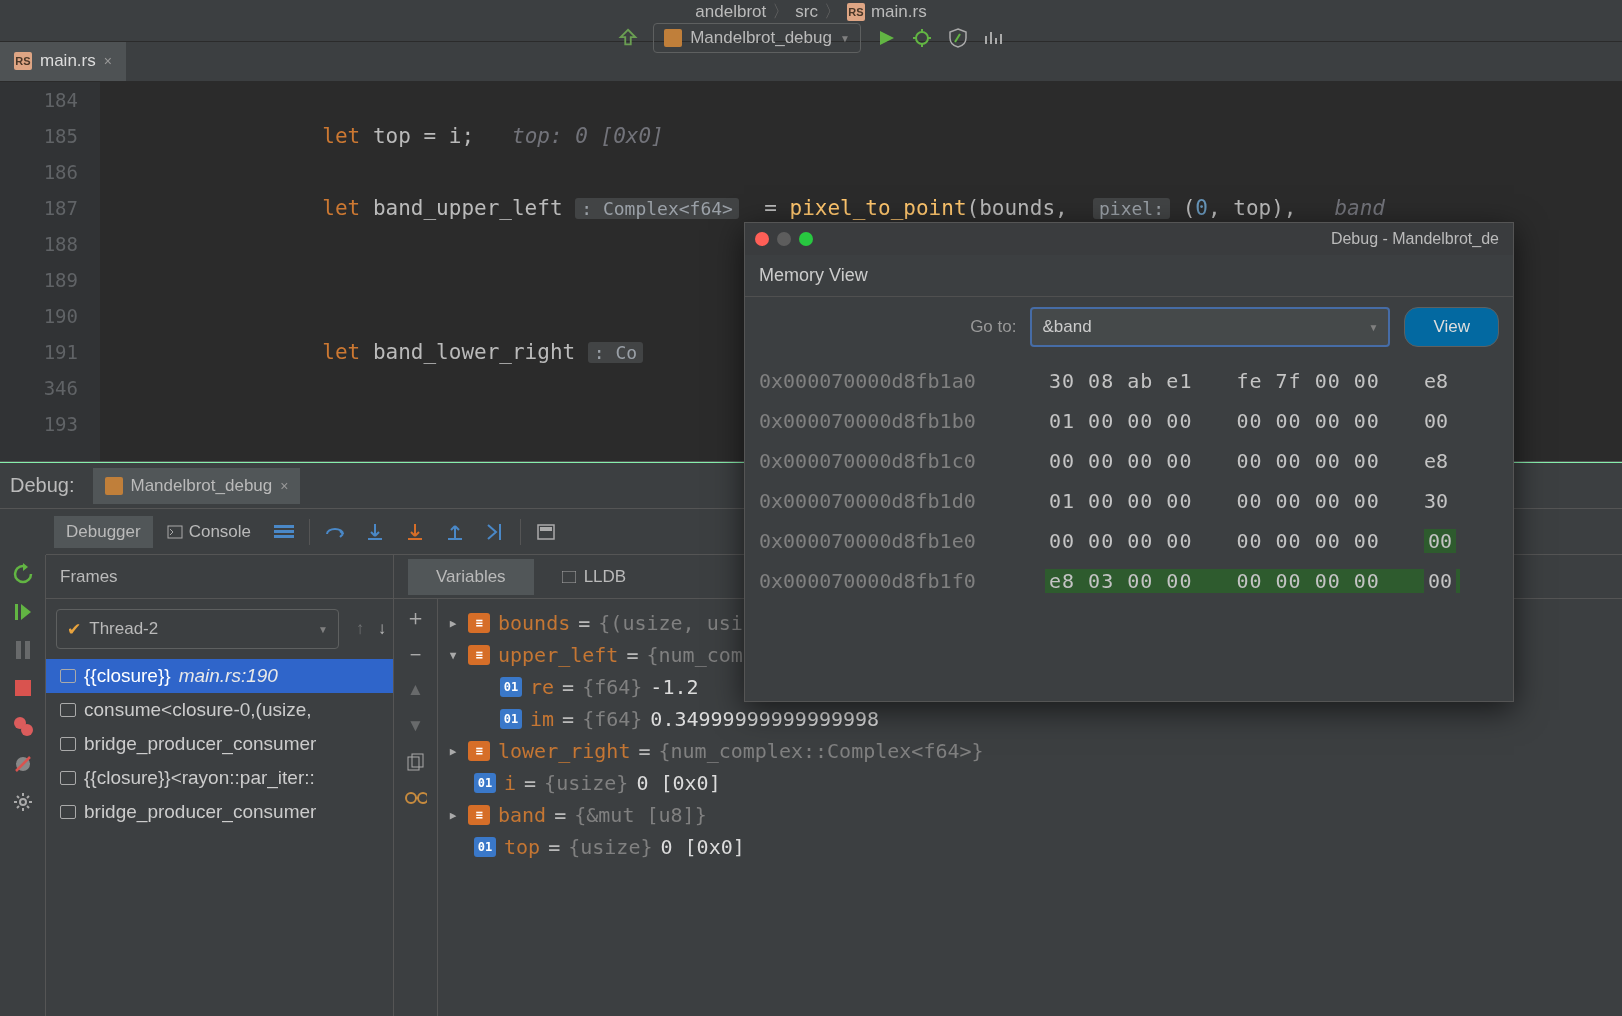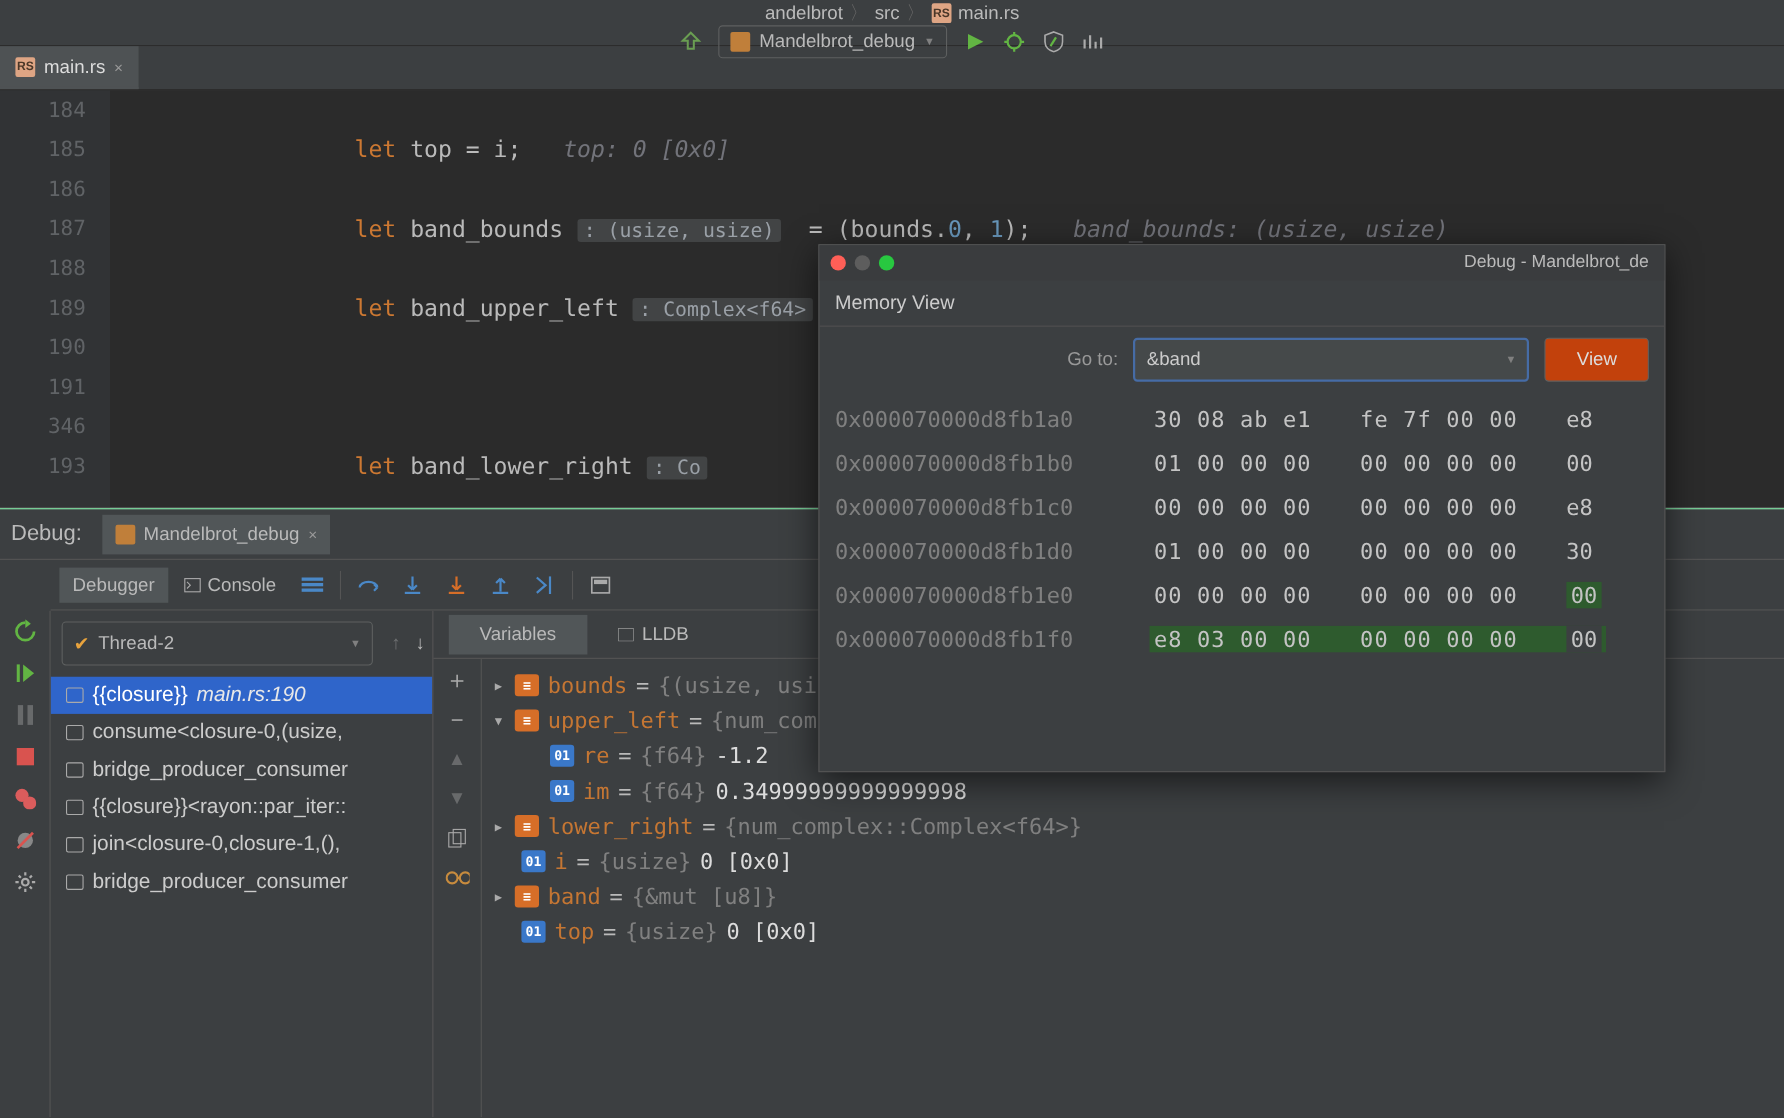--- a/index.html
+++ b/index.html
@@ -156,21 +156,21 @@
 .popup-sub { padding: 10px 14px; color: #ccc; font-size: 18px; border-bottom: 1px solid #505050;}
 .popup-goto {
   display: flex; align-items: center; gap: 14px; padding: 10px 14px; justify-content: flex-end;
 }
 .goto-lbl { color: #999; }
 .goto-input {
   flex: 0 0 360px; height: 40px; background: #45494a; border: 2px solid #466ca6; border-radius: 4px;
   display: flex; align-items: center; padding: 0 10px; color: #ccc; justify-content: space-between;
 }
 .view-btn {
-  height: 40px; padding: 0 28px; background: #c2410c; border: 1px solid #5e6060; border-radius: 4px;
+  height: 40px; padding: 0 28px; background: #0369a1; border: 1px solid #5e6060; border-radius: 14px;
   color: #ddd; display: flex; align-items: center;
 }
 .mem-body { flex: 1; overflow: hidden; padding: 4px 14px; }
 .mem-row { display: flex; height: 40px; align-items: center; gap: 30px; font-size: 20px; }
 .mem-addr { color: #808080; width: 260px; }
 .mem-bytes { display: flex; gap: 44px; }
 .mem-group { color: #c4c4c4; letter-spacing: 1px; }
 .mem-last { color: #c4c4c4; }
 
 svg { display: block; }
@@ -240,21 +240,20 @@
     <div class="ln">187</div>
     <div class="ln">188</div>
     <div class="ln">189</div>
     <div class="ln">190</div>
     <div class="ln">191</div>
     <div class="ln">346</div>
     <div class="ln">193</div>
   </div>
   <div class="code">
 <div class="row">                <span class="kw">let</span> <span>top = i;</span>   <span class="dim2">top: 0 [0x0]</span></div>
-<div class="row">                <span class="kw">let</span> <span>band_bounds</span> <span class="param-hint">: (usize, usize)</span>  <span>= (bounds.</span><span class="num">0</span><span>, </span><span class="num">1</span><span>);</span>   <span class="dim2">band_bounds: (usize, usize)</span></div>
 <div class="row">                <span class="kw">let</span> <span>band_upper_left</span> <span class="param-hint">: Complex&lt;f64&gt;</span>  <span>= </span><span class="fn">pixel_to_point</span><span>(bounds,</span>  <span class="param-hint">pixel:</span> <span>(</span><span class="num">0</span><span>, top),</span>   <span class="dim2">band</span></div>
 <div class="row"></div>
 <div class="row">                <span class="kw">let</span> <span>band_lower_right</span> <span class="param-hint">: Co</span></div>
 
 
 
 
 
   </div>
 </div>
@@ -364,20 +363,23 @@
         </span>
       <span class="ico">
           <svg width="20" height="20">
             <circle cx="10" cy="10" r="3" fill="none" stroke="#aaa" stroke-width="2"></circle>
             <path d="M10 1v3M10 16v3M1 10h3M16 10h3M4 4l2 2M14 14l2 2M4 16l2-2M14 6l2-2" stroke="#aaa" stroke-width="2"></path>
           </svg>
         </span>
     </div>
 
     <div class="frames-col">
+      <div class="col-header between">
+        <span>Frames</span>
+      </div>
       <div style="display:flex; align-items:center;">
         <div class="thread-sel" style="flex:1">
           <span style="display:flex;gap:8px;align-items:center;">
               <span class="chk">✔</span>
               <span>Thread-2</span>
             </span>
           <span class="tri">▼</span>
         </div>
         <span class="ico" style="opacity:0.4">↑</span>
         <span class="ico">↓</span>
@@ -395,24 +397,20 @@
         <div class="frame">
             <span class="frame-icon"></span>
             <span>bridge_producer_consumer</span>
           </div>
         <div class="frame">
             <span class="frame-icon"></span>
             <span>{{closure}}&lt;rayon::par_iter::</span>
           </div>
         <div class="frame">
             <span class="frame-icon"></span>
-            <span>join&lt;closure-0,closure-1,(),</span>
-          </div>
-        <div class="frame">
-            <span class="frame-icon"></span>
             <span>bridge_producer_consumer</span>
           </div>
       </div>
     </div>
 
     <div class="vars-col">
       <div class="col-header">
         <div class="vars-head-tabs">
           <div class="vt active"><span>Variables</span></div>
           <div class="vt" style="display:flex;gap:8px;align-items:center;">

